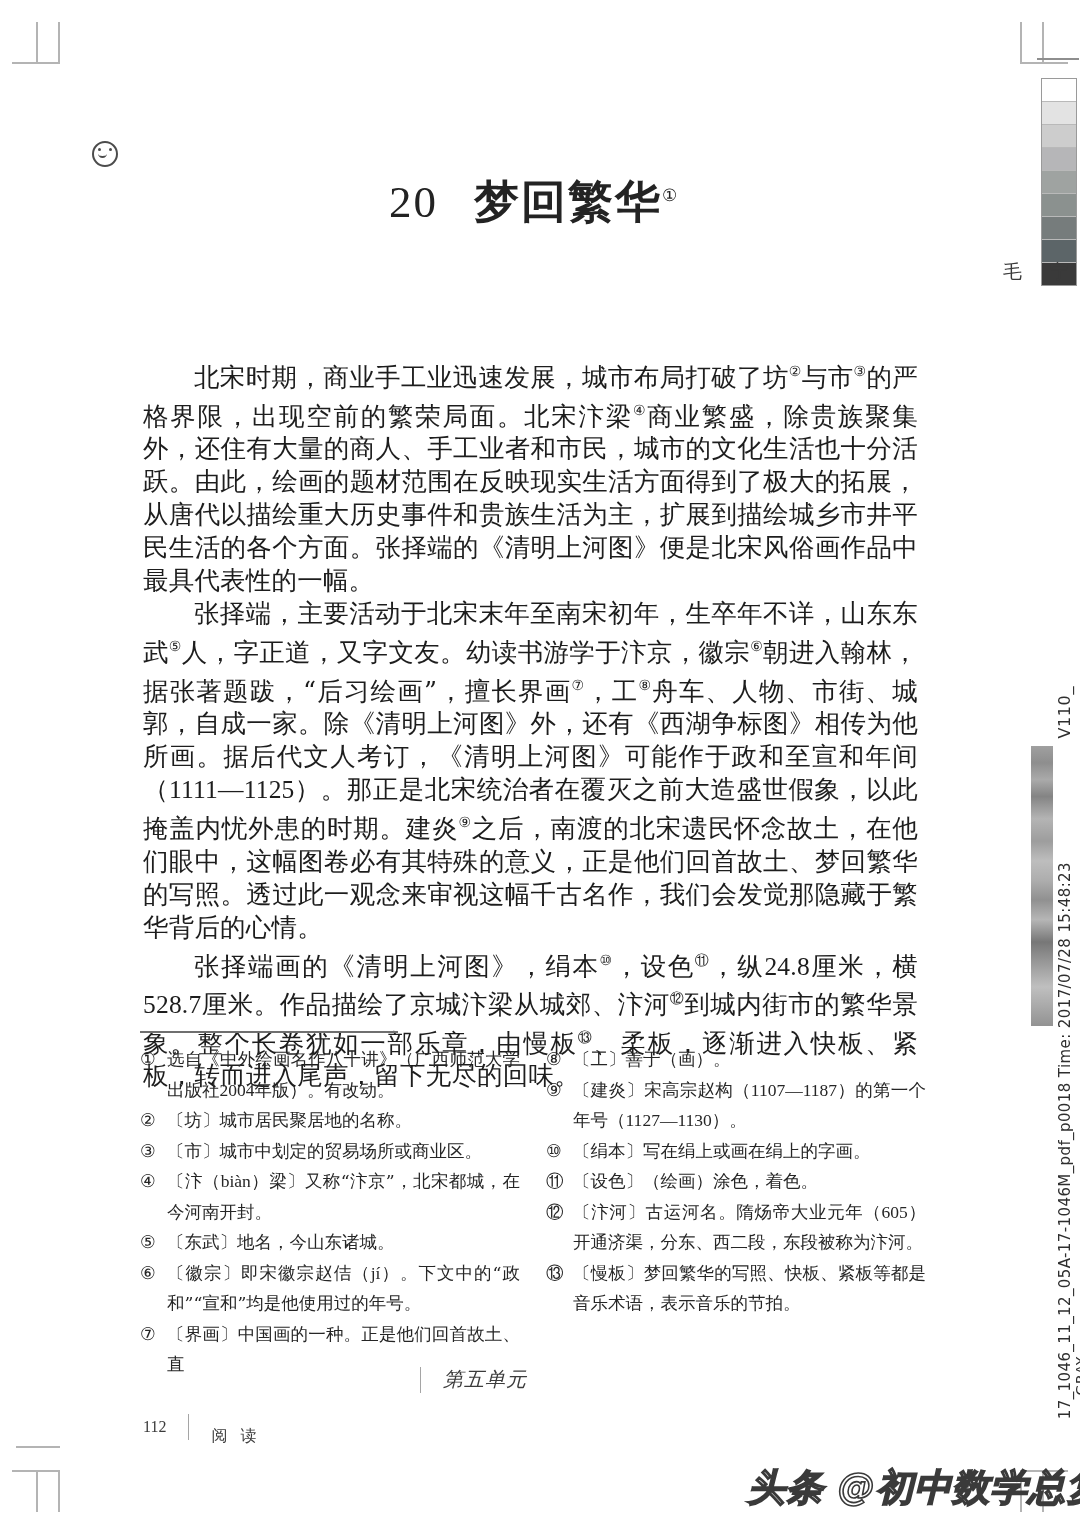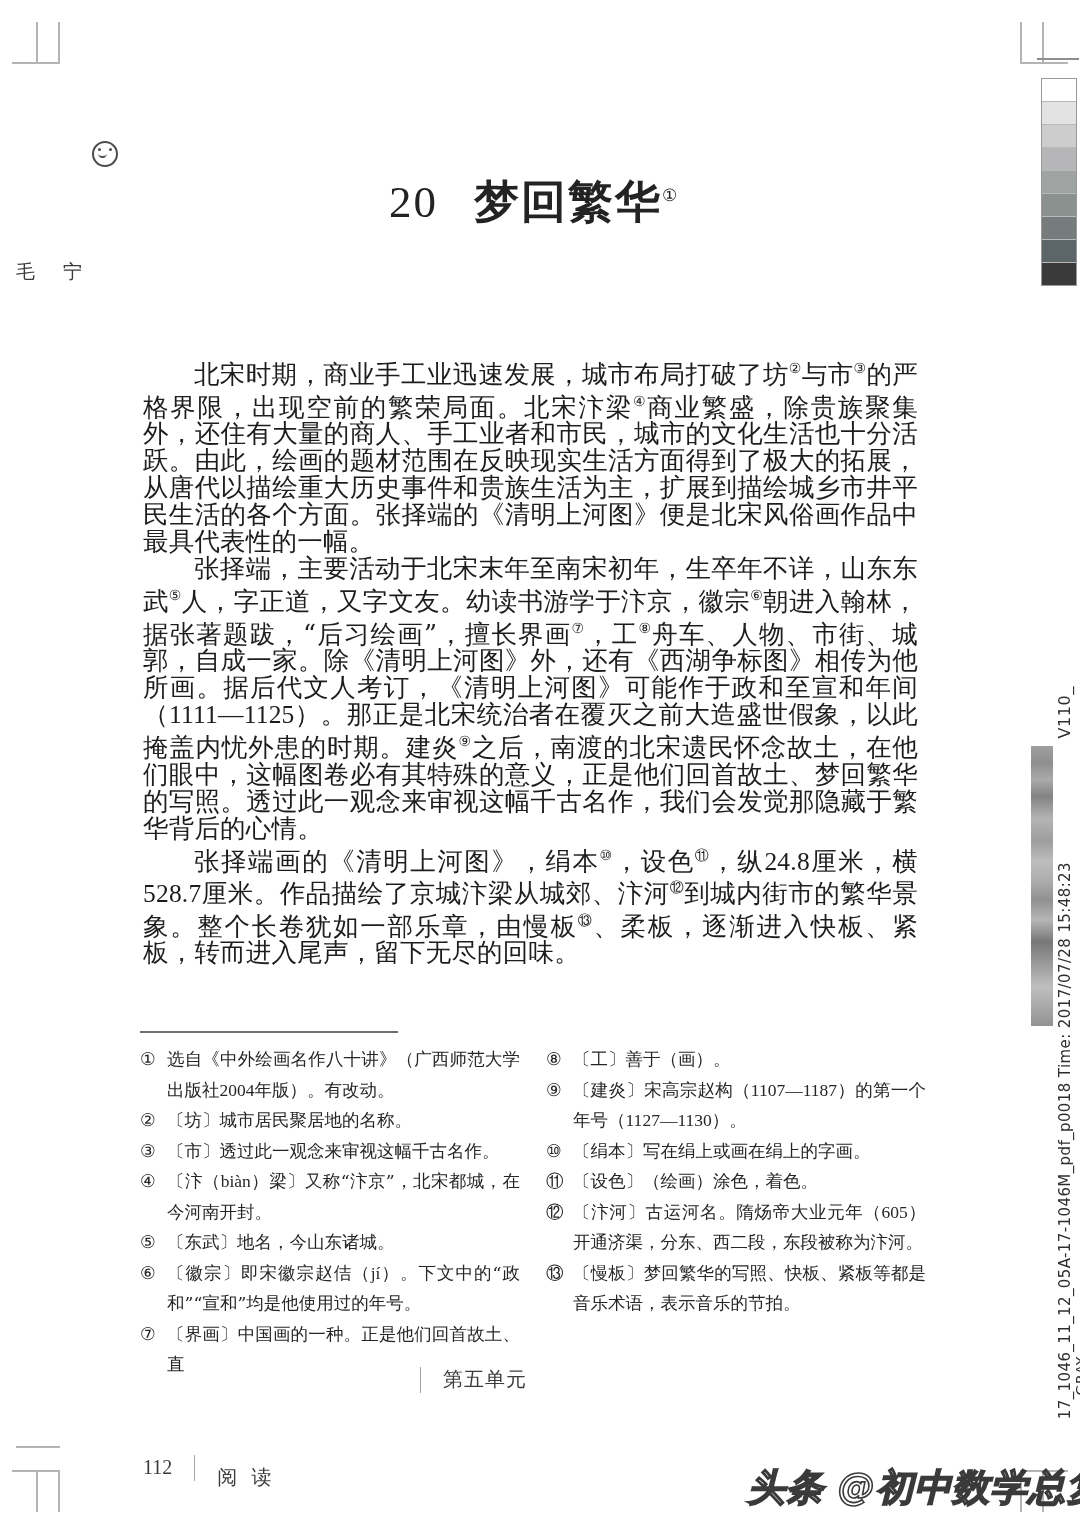--- a/index.html
+++ b/index.html
@@ -58,30 +58,30 @@
   .title{
     position:absolute;left:0;right:12px;top:172px;text-align:center;
     font-size:45px;letter-spacing:2px;color:#232323;
     font-family:"DejaVu Serif","Liberation Serif",serif;
     font-weight:700;
   }
   .title .num{font-weight:400;font-family:"Liberation Serif",serif;}
   .title .gap{display:inline-block;width:36px;}
   .title .sup{font-size:17px;vertical-align:super;font-weight:400;}
   .author{
-    position:absolute;left:16px;right:0;top:259px;text-align:left;
+    position:absolute;left:16px;right:0;top:259px;text-align:right;
     font-size:19px;letter-spacing:11px;color:#3a3a3a;
   }
 
   
   .body-col{
     position:absolute;left:143px;top:355px;width:775px;
   }
   .para{
-    font-size:25.5px;line-height:27px;
+    font-size:25.5px;line-height:33px;
     text-align:justify;text-align-last:left;
     text-indent:2em;
     color:#1d1d1d;
     margin:0;
     letter-spacing:.2px;
   }
   .para .sup{font-size:14px;vertical-align:super;}
   .para .lat{font-family:"Liberation Serif",serif;}
 
   
@@ -97,32 +97,32 @@
     display:flex;font-size:17.5px;line-height:30.5px;color:#262626;
     font-family:"DejaVu Serif","Liberation Serif",serif;
   }
   .fn .marker{width:27px;flex:none;}
   .fn .txt{flex:1;text-align:justify;text-align-last:left;}
   .fn.cont .marker{visibility:hidden;}
   .fn .lat{font-family:"Liberation Serif",serif;}
 
   
   .footer{
-    position:absolute;left:143px;top:1444px;width:400px;
-    display:flex;align-items:center;font-size:20px;color:#3b3b3b;
+    position:absolute;left:143px;top:1406px;width:400px;
+    display:flex;align-items:center;font-size:16px;color:#3b3b3b;
   }
   .footer .pg{font-family:"Liberation Serif",serif;}
   .footer .bar{width:1px;height:26px;background:#a5a5a5;margin:0 22px;}
   .footer .sec{letter-spacing:4px;margin-top:20px;}
   .footer-right{
     position:absolute;left:420px;top:1366px;
     display:flex;align-items:center;font-size:20px;color:#3b3b3b;
   }
   .footer-right .bar{width:1px;height:26px;background:#a5a5a5;margin-right:22px;}
-  .footer-right .unit{letter-spacing:1px;}
+  .footer-right .unit{letter-spacing:1px;font-style:italic;}
 
   
   .vmeta{
     position:absolute;right:2px;
     writing-mode:vertical-rl;
     transform:rotate(180deg);
     font-family:"DejaVu Sans","Liberation Sans",sans-serif;
     color:#2e2e2e;white-space:nowrap;
   }
   .vmeta-id{top:862px;right:6px;font-size:15px;letter-spacing:.4px;}
@@ -206,21 +206,21 @@
         <div class="fn">
           <span class="marker">①</span>
           <span class="txt">选自《中外绘画名作八十讲》（广西师范大学出版社<span class="lat">2</span><span class="lat">0</span><span class="lat">0</span><span class="lat">4</span>年版）。有改动。</span>
         </div>
         <div class="fn">
           <span class="marker">②</span>
           <span class="txt">〔坊〕城市居民聚居地的名称。</span>
         </div>
         <div class="fn">
           <span class="marker">③</span>
-          <span class="txt">〔市〕透过此一观念来审视这幅千古名作。</span>
+          <span class="txt">〔市〕城市中划定的贸易场所或商业区。</span>
         </div>
         <div class="fn">
           <span class="marker">④</span>
           <span class="txt">〔汴（<span class="lat">b</span><span class="lat">i</span><span class="lat">à</span><span class="lat">n</span>）梁〕又称“汴京”，北宋都城，在今河南开封。</span>
         </div>
         <div class="fn">
           <span class="marker">⑤</span>
           <span class="txt">〔东武〕地名，今山东诸城。</span>
         </div>
         <div class="fn">

